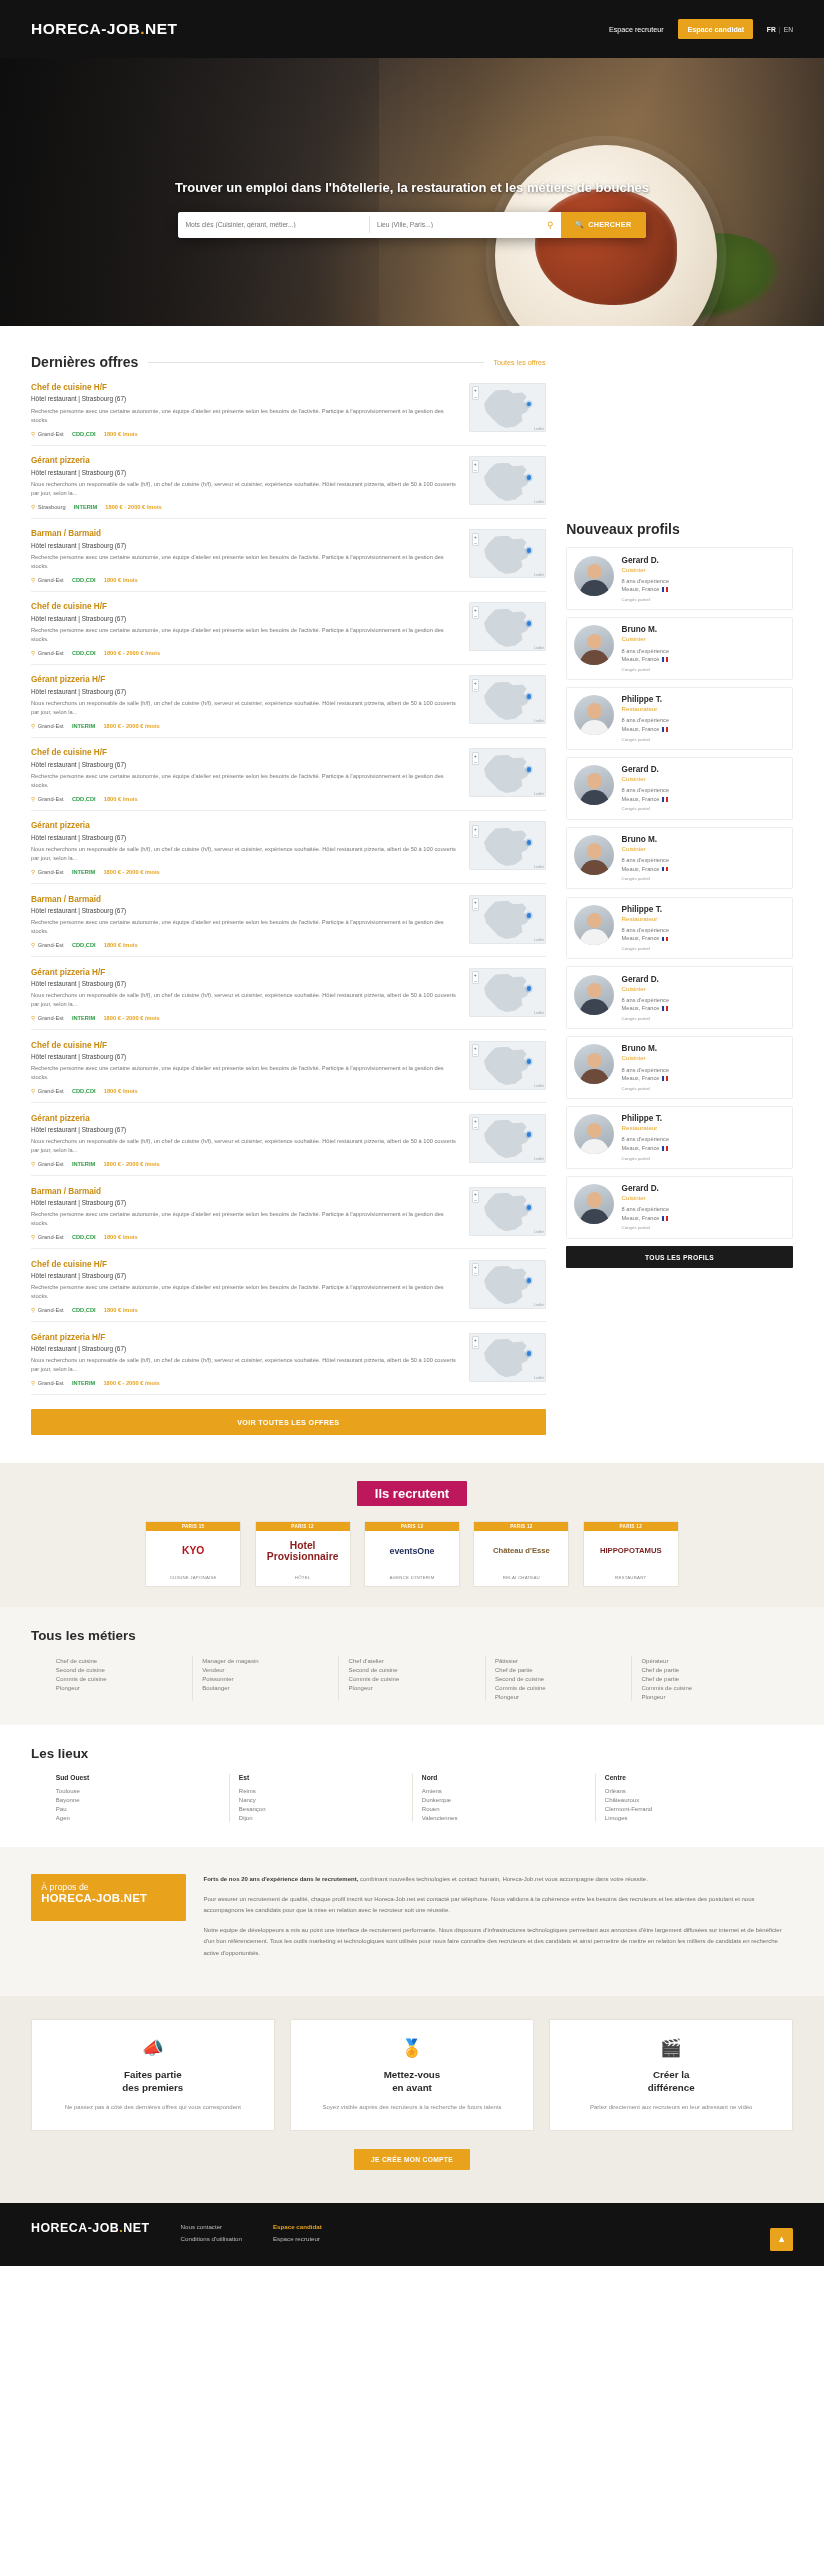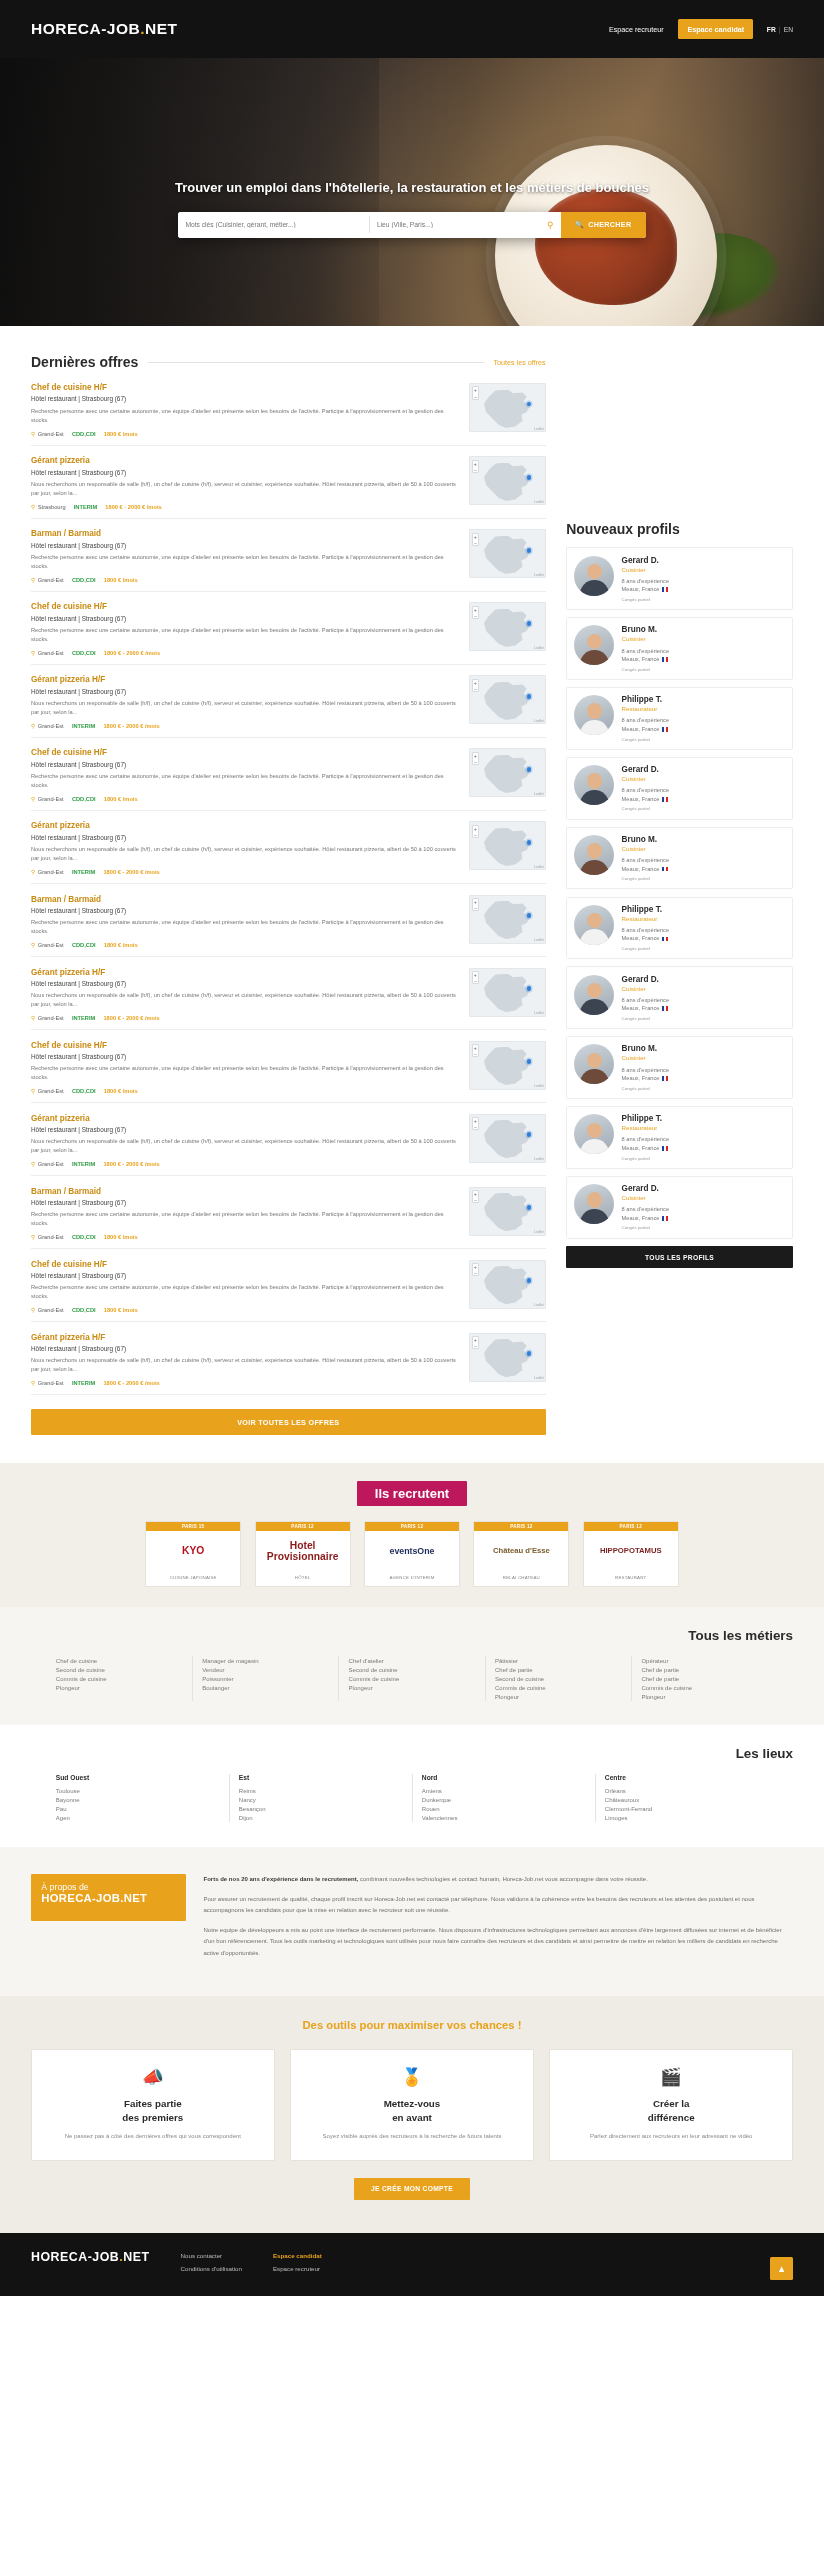--- a/index.html
+++ b/index.html
@@ -236,21 +236,21 @@
   .logo-mark.e { color:#1f2d5a; font-size:8.8px; }
   .logo-mark.ch { color:#7a5c2e; font-size:7.7px; }
   .logo-mark.h { color:#7a1f1f; font-size:7.7px; }
   .logo-cap {
     font-size:4.4px; color:#888; padding:4.1px 2.1px 5.7px; letter-spacing:0.2px;
   }
 
   
   .block-metiers { background:#f7f5f1; padding:20.6px 31px 24px; }
   .block-lieux { background:#fff; padding:20.6px 31px 25px; }
-  .center-title { text-align:right; font-size:13.4px; font-weight:bold; color:#2b2b2b; margin-bottom:13.4px; }
+  .center-title { text-align:left; font-size:13.4px; font-weight:bold; color:#2b2b2b; margin-bottom:13.4px; }
   .cols { display:flex; gap:0; padding:0 15.5px; }
   .colgroup { flex:1; padding:0 9.3px; border-left:0.5px solid #e6e3dd; }
   .colgroup:first-child { border-left:0; }
   .colgroup h4 { font-size:6.7px; font-weight:bold; color:#2b2b2b; margin:0 0 5.2px; }
   .colgroup a { display:block; font-size:6px; color:#7b7b7b; text-decoration:none; padding:1.5px 0; }
 
   
   .apropos { display:flex; gap:17.5px; padding:27px 31px 29px; background:#f7f5f1; }
   .apropos-badge {
     width:155px; flex:0 0 155px; height:47px; background:#e8a21c;
@@ -892,21 +892,20 @@
       <div class="l2">HORECA-JOB.NET</div>
     </div>
     <div class="apropos-text">
       <p><b>Forts de nos 20 ans d'expérience dans le recrutement,</b><span> combinant nouvelles technologies et contact humain, Horeca-Job.net vous accompagne dans votre réussite.</span></p>
       <p>Pour assurer un recrutement de qualité, chaque profil inscrit sur Horeca-Job.net est contacté par téléphone. Nous validons à la cohérence entre les besoins des recruteurs et les attentes des postulant et nous accompagnons les candidats pour que la mise en relation avec le recruteur soit une réussite.</p>
       <p>Notre equipe de développeurs a mis au point une interface de recrutement performante. Nous disposons d'infrastructures technologiques permettant aux annonces d'être largement diffusées sur internet et de bénéficier d'un bon référencement. Tous les outils marketing et technologiques sont utilisés pour nous faire connaître des recruteurs et des candidats et ainsi permettre de mettre en relation les milliers de candidats en recherche active d'opportunités.</p>
     </div>
   </div>
 
   <div class="outils">
-    <div class="outils-title">Des outils pour maximiser vos chances !</div>
     <div class="cards3" id="tools-cards">
         <div class="card3">
           <div class="ico">📣</div>
           <h3>Faites partie<br>des premiers</h3>
           <p>Ne passez pas à côté des dernières offres qui vous correspondent</p>
         </div>
         <div class="card3">
           <div class="ico">🏅</div>
           <h3>Mettez-vous<br>en avant</h3>
           <p>Soyez visible auprès des recruteurs à la recherche de futurs talents</p>

